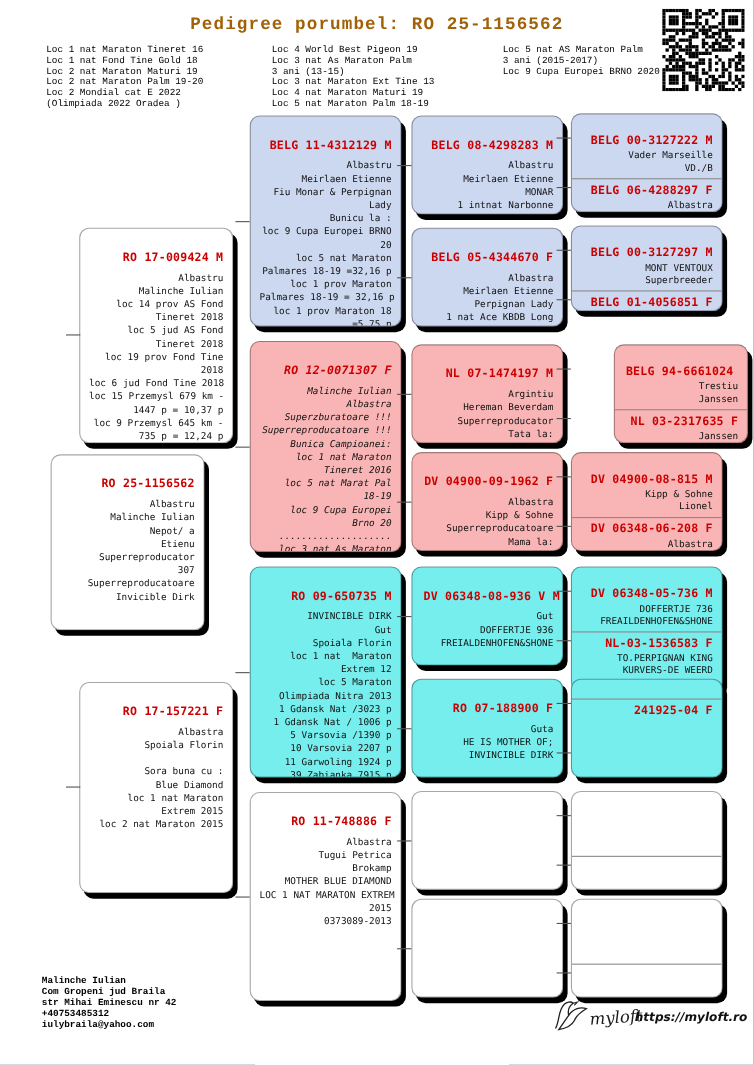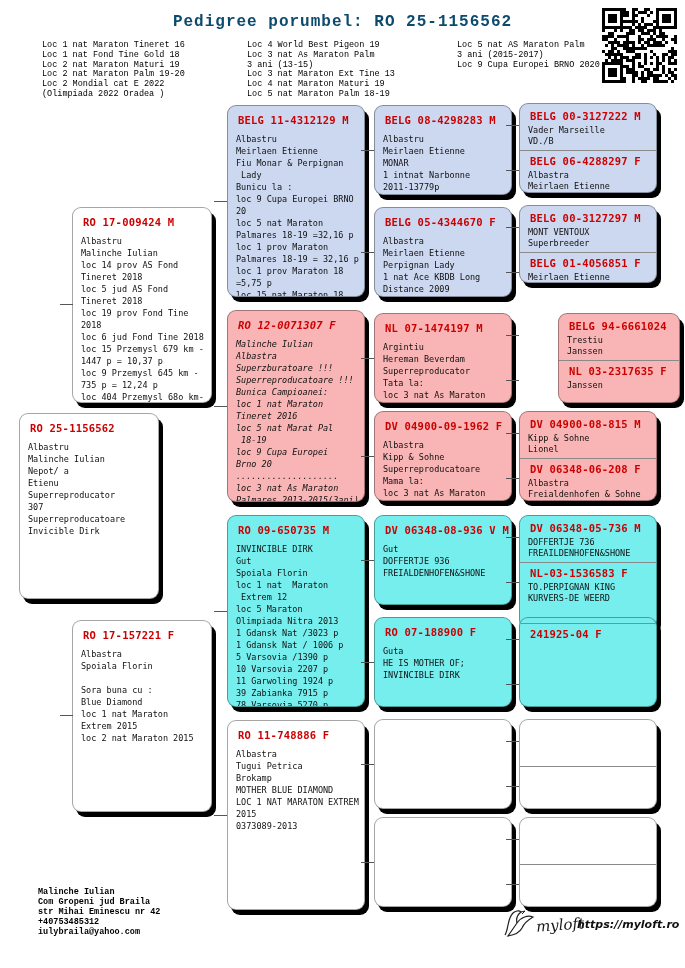--- a/index.html
+++ b/index.html
@@ -1,26 +1,26 @@
 <!DOCTYPE html>
 <html><head>
 <meta charset="utf-8">
 <style>
   html,body{margin:0;padding:0;background:#9a9a9a;}
   .page{position:relative;width:685px;height:968px;background:#ffffff;margin:0 auto;
         font-family:"DejaVu Sans Mono",monospace;overflow:hidden;}
   .title{position:absolute;top:13px;left:0;width:100%;text-align:center;
          font-family:"Liberation Mono",monospace;font-weight:bold;font-size:16px;
-         letter-spacing:1px;color:#0c4a6e;}
+         letter-spacing:1px;color:#a16207;}
   .ach{position:absolute;top:41px;font-family:"Liberation Mono",monospace;
        font-size:8.5px;line-height:9.8px;color:#000;white-space:pre;}
   .qr{position:absolute;top:8px;left:602px;}
   .pbox{position:absolute;box-sizing:border-box;border-radius:9px;background:#fff;
         border:1px solid rgba(0,0,0,0.35);box-shadow:4px 5px 0 #000;
-        padding:4px 8px;overflow:hidden;}
+        padding:16px 8px;overflow:hidden;text-align:right;}
   .blue{background:#ccd8f0;}
   .pink{background:#f9b5b5;}
   .cyan{background:#76eeee;}
   .ptitle{color:#cc0000;font-weight:bold;font-size:10.5px;letter-spacing:0.2px;
           margin:4px 0 7px 2px;white-space:pre;}
   .plines{font-size:8.5px;line-height:12px;color:#101010;white-space:pre;}
   .sec{height:41px;overflow:hidden;}
   .sec .ptitle{margin:2px 0 3px 2px;}
   .sec .plines{line-height:10.5px;}
   .divider{border-top:1px solid #8a8a8a;margin:1px -8px 2px -8px;}
@@ -399,21 +399,21 @@
       <rect x="39" y="72" width="3" height="3" fill="#000"></rect>
       <rect x="42" y="72" width="3" height="3" fill="#000"></rect>
       <rect x="51" y="72" width="3" height="3" fill="#000"></rect>
       <rect x="54" y="72" width="3" height="3" fill="#000"></rect>
       <rect x="57" y="72" width="3" height="3" fill="#000"></rect>
       <rect x="60" y="72" width="3" height="3" fill="#000"></rect>
       <rect x="63" y="72" width="3" height="3" fill="#000"></rect>
       <rect x="69" y="72" width="3" height="3" fill="#000"></rect>
     </svg>
 
-  <div class="pbox" style="left:19px;top:413px;width:140px;height:186px;">
+  <div class="pbox" style="left:46px;top:413px;width:140px;height:160px;">
     <div class="ptitle">RO 25-1156562</div>
     <div class="plines">Albastru
 Malinche Iulian
 Nepot/ a
 Etienu
 Superreproducator
 307
 Superreproducatoare
 Invicible Dirk</div>
   </div>

